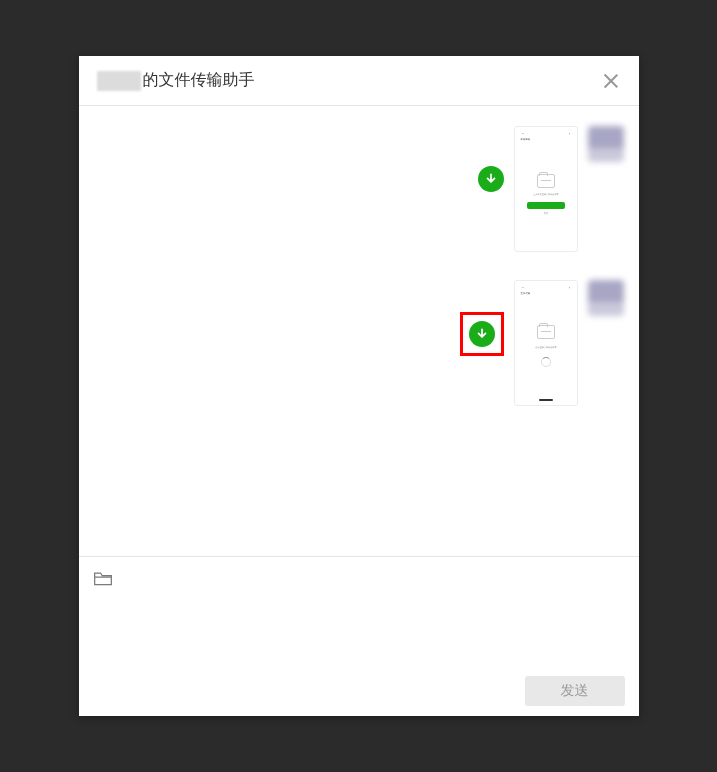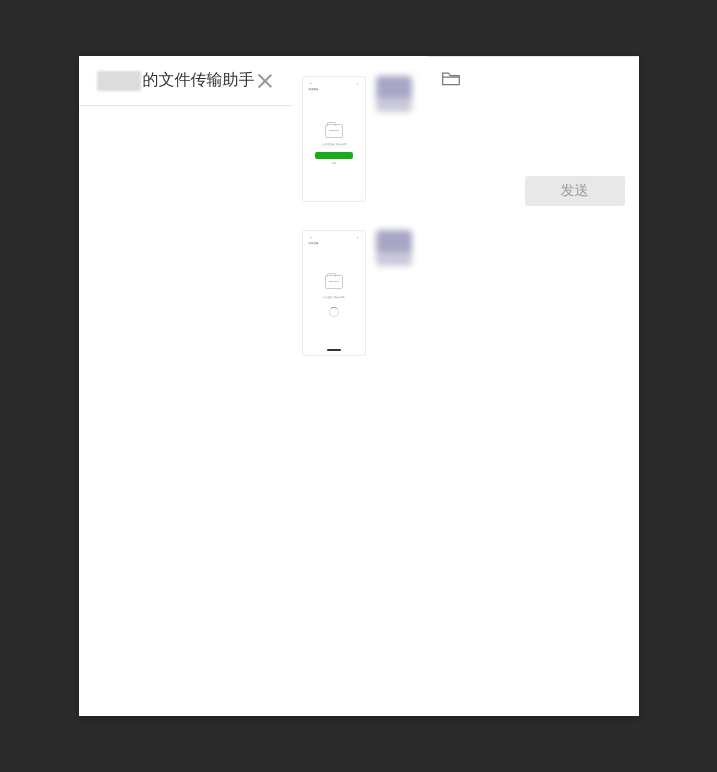--- a/index.html
+++ b/index.html
@@ -10,21 +10,21 @@
       font-family: -apple-system, "PingFang SC", "Microsoft YaHei", sans-serif;
       display: flex;
       align-items: center;
       justify-content: center;
     }
     .window {
       background: #fff;
       width: 560px;
       height: 660px;
       display: flex;
-      flex-direction: row;
+      flex-direction: column;
       box-shadow: 0 2px 8px rgba(0,0,0,.3);
     }
     .header {
       height: 50px;
       padding: 0 18px;
       display: flex;
       align-items: center;
       justify-content: space-between;
       border-bottom: 1px solid #e5e5e5;
     }

